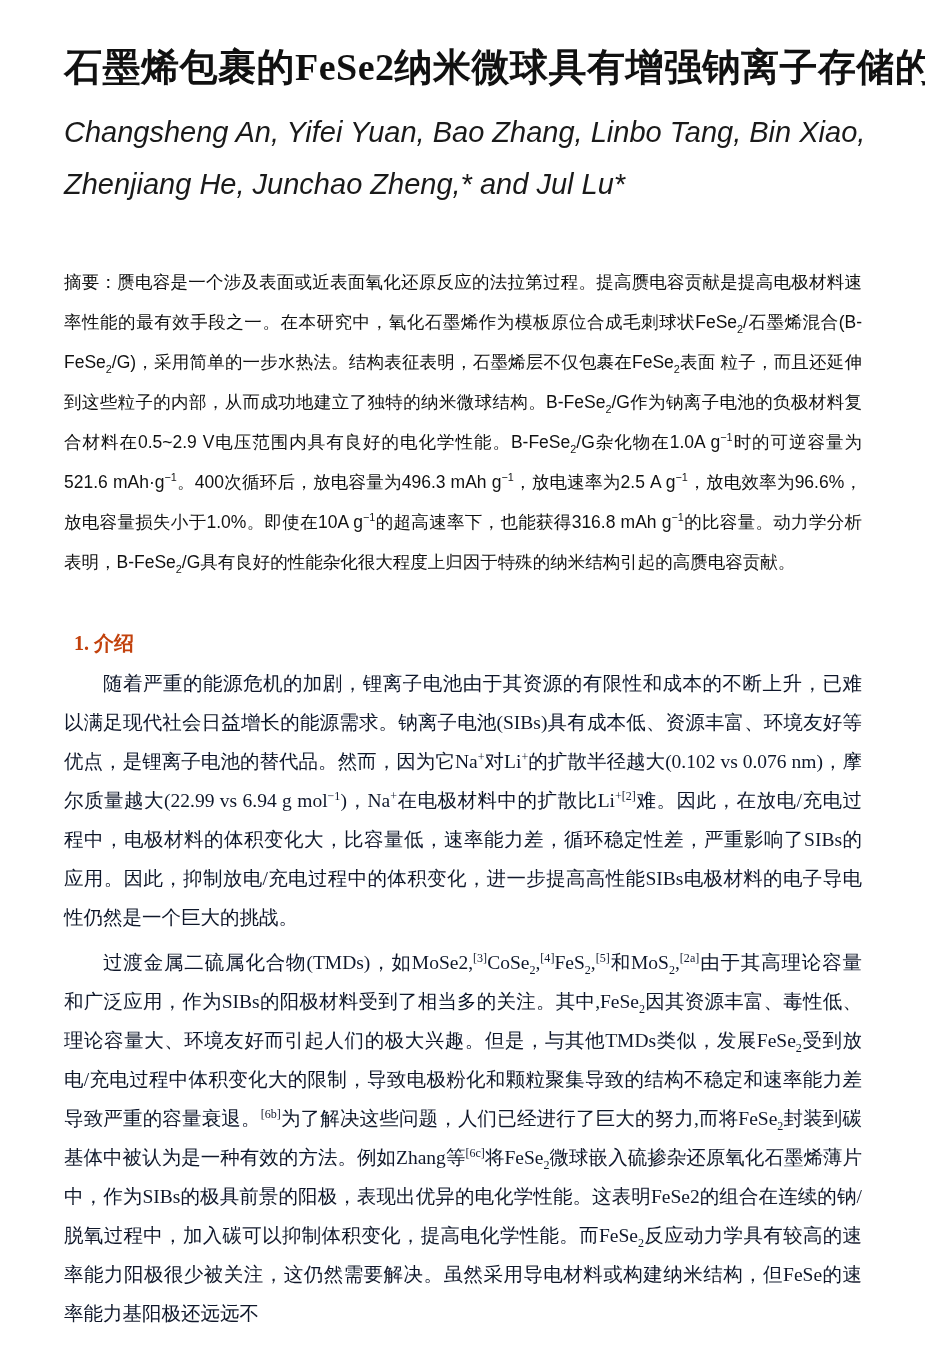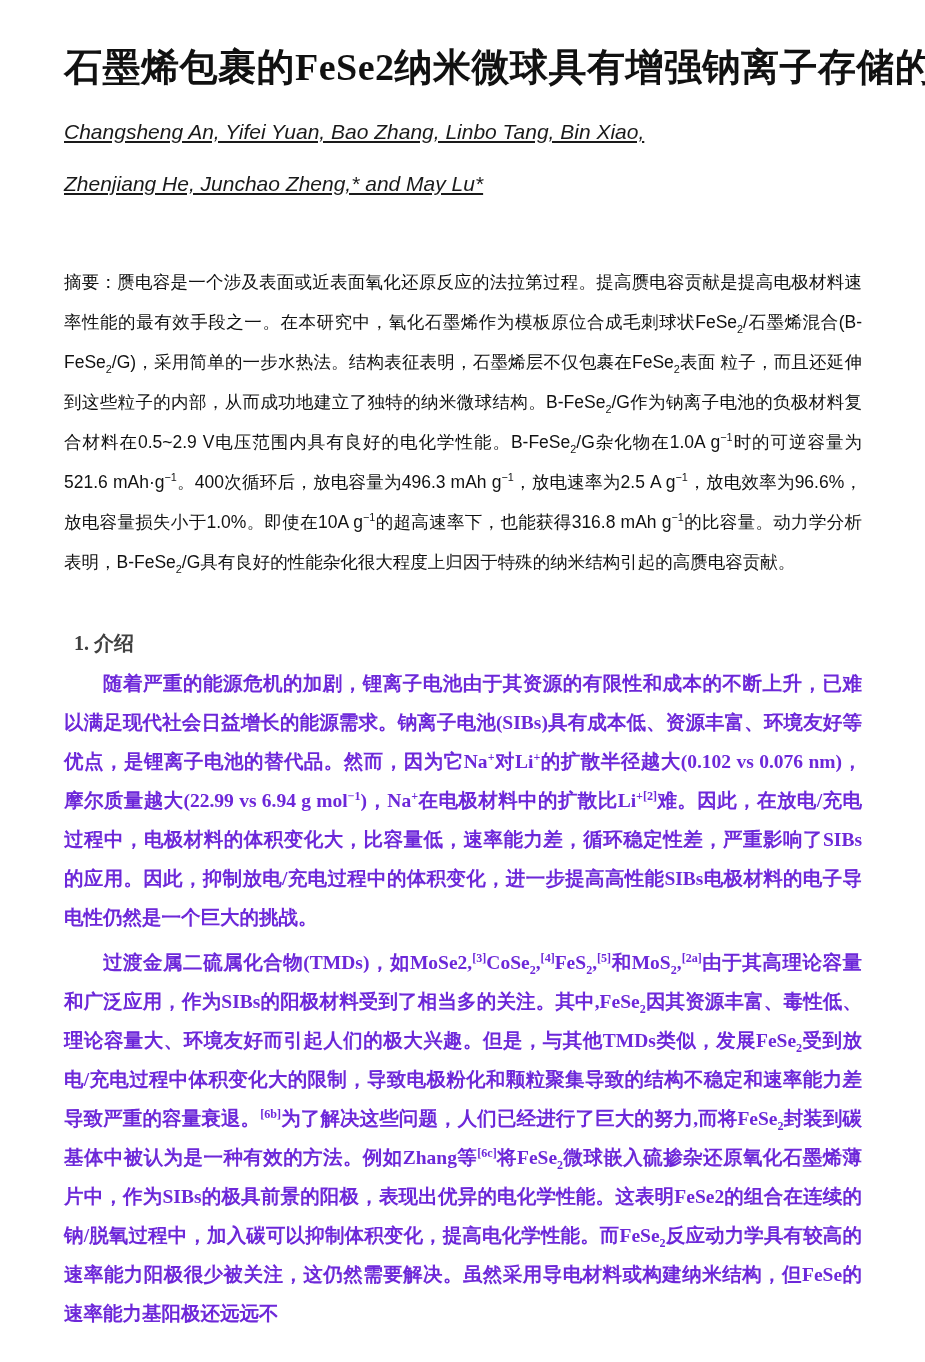--- a/index.html
+++ b/index.html
@@ -30,72 +30,70 @@
     line-height: 66px;
     letter-spacing: 0.5px;
     color: #111111;
   }
   .paper-title .tline { display: block; white-space: nowrap; }
   
   .authors {
     margin-top: 6px;
     font-family: "Liberation Sans", sans-serif;
     font-style: italic;
-    font-size: 21px;
+    font-size: 29px;
     line-height: 52px;
     color: #1a1a1a;
-    text-decoration: underline;
   }
   .authors .aline { display: block; white-space: nowrap; }
   
   .abstract {
     margin: 52px 0 0 0;
     font-family: "Liberation Sans", sans-serif;
     font-weight: normal;
     font-size: 17.5px;
     line-height: 40px;
     text-align: justify;
     color: #111111;
   }
   
   .sec-heading {
     margin: 46px 0 0 10px;
     font-family: "Liberation Serif", serif;
     font-weight: bold;
     font-size: 20px;
     line-height: 30px;
-    color: #404040;
+    color: #c2410c;
   }
   
   .body-para {
     margin: 6px 0 0 0;
     font-size: 19.5px;
     line-height: 39px;
     text-align: justify;
     text-indent: 2em;
-    color: #6d28d9;
-    font-weight: bold;
+    color: #0f172a;
   }
   sup, sub {
     font-size: 62%;
     line-height: 0;
   }
 </style>
 </head>
 <body>
 
 <div class="page">
 
   <h1 class="paper-title">
     <span class="tline">石墨烯包裹的FeSe2纳米微球具有增强钠离子存储的高赝</span>
   </h1>
 
   <div class="authors">
     <span class="aline">Changsheng An, Yifei Yuan, Bao Zhang, Linbo Tang, Bin Xiao,</span>
-    <span class="aline">Zhenjiang He, Junchao Zheng,* and May Lu*</span>
+    <span class="aline">Zhenjiang He, Junchao Zheng,* and Jul Lu*</span>
   </div>
 
   <p class="abstract">摘要：赝电容是一个涉及表面或近表面氧化还原反应的法拉第过程。提高赝电容贡献是提高电极材料速率性能的最有效手段之一。在本研究中，氧化石墨烯作为模板原位合成毛刺球状FeSe<sub>2</sub>/石墨烯混合(B-FeSe<sub>2</sub>/G)，采用简单的一步水热法。结构表征表明，石墨烯层不仅包裹在FeSe<sub>2</sub>表面 粒子，而且还延伸到这些粒子的内部，从而成功地建立了独特的纳米微球结构。B-FeSe<sub>2</sub>/G作为钠离子电池的负极材料复合材料在0.5~2.9 V电压范围内具有良好的电化学性能。B-FeSe<sub>2</sub>/G杂化物在1.0A g<sup>−1</sup>时的可逆容量为 521.6 mAh·g<sup>−1</sup>。400次循环后，放电容量为496.3 mAh g<sup>−1</sup>，放电速率为2.5 A g<sup>−1</sup>，放电效率为96.6%，放电容量损失小于1.0%。即使在10A g<sup>−1</sup>的超高速率下，也能获得316.8 mAh g<sup>−1</sup>的比容量。动力学分析表明，B-FeSe<sub>2</sub>/G具有良好的性能杂化很大程度上归因于特殊的纳米结构引起的高赝电容贡献。</p>
 
   <h2 class="sec-heading">1. 介绍</h2>
 
   <p class="body-para">随着严重的能源危机的加剧，锂离子电池由于其资源的有限性和成本的不断上升，已难以满足现代社会日益增长的能源需求。钠离子电池(SIBs)具有成本低、资源丰富、环境友好等优点，是锂离子电池的替代品。然而，因为它Na<sup>+</sup>对Li<sup>+</sup>的扩散半径越大(0.102 vs 0.076 nm)，摩尔质量越大(22.99 vs 6.94 g mol<sup>−1</sup>)，Na<sup>+</sup>在电极材料中的扩散比Li<sup>+[2]</sup>难。因此，在放电/充电过程中，电极材料的体积变化大，比容量低，速率能力差，循环稳定性差，严重影响了SIBs的应用。因此，抑制放电/充电过程中的体积变化，进一步提高高性能SIBs电极材料的电子导电性仍然是一个巨大的挑战。</p>
 
   <p class="body-para">过渡金属二硫属化合物(TMDs)，如MoSe2,<sup>[3]</sup>CoSe<sub>2</sub>,<sup>[4]</sup>FeS<sub>2</sub>,<sup>[5]</sup>和MoS<sub>2</sub>,<sup>[2a]</sup>由于其高理论容量和广泛应用，作为SIBs的阳极材料受到了相当多的关注。其中,FeSe<sub>2</sub>因其资源丰富、毒性低、理论容量大、环境友好而引起人们的极大兴趣。但是，与其他TMDs类似，发展FeSe<sub>2</sub>受到放电/充电过程中体积变化大的限制，导致电极粉化和颗粒聚集导致的结构不稳定和速率能力差导致严重的容量衰退。<sup>[6b]</sup>为了解决这些问题，人们已经进行了巨大的努力,而将FeSe<sub>2</sub>封装到碳基体中被认为是一种有效的方法。例如Zhang等<sup>[6c]</sup>将FeSe<sub>2</sub>微球嵌入硫掺杂还原氧化石墨烯薄片中，作为SIBs的极具前景的阳极，表现出优异的电化学性能。这表明FeSe2的组合在连续的钠/脱氧过程中，加入碳可以抑制体积变化，提高电化学性能。而FeSe<sub>2</sub>反应动力学具有较高的速率能力阳极很少被关注，这仍然需要解决。虽然采用导电材料或构建纳米结构，但FeSe的速率能力基阳极还远远不</p>
 

